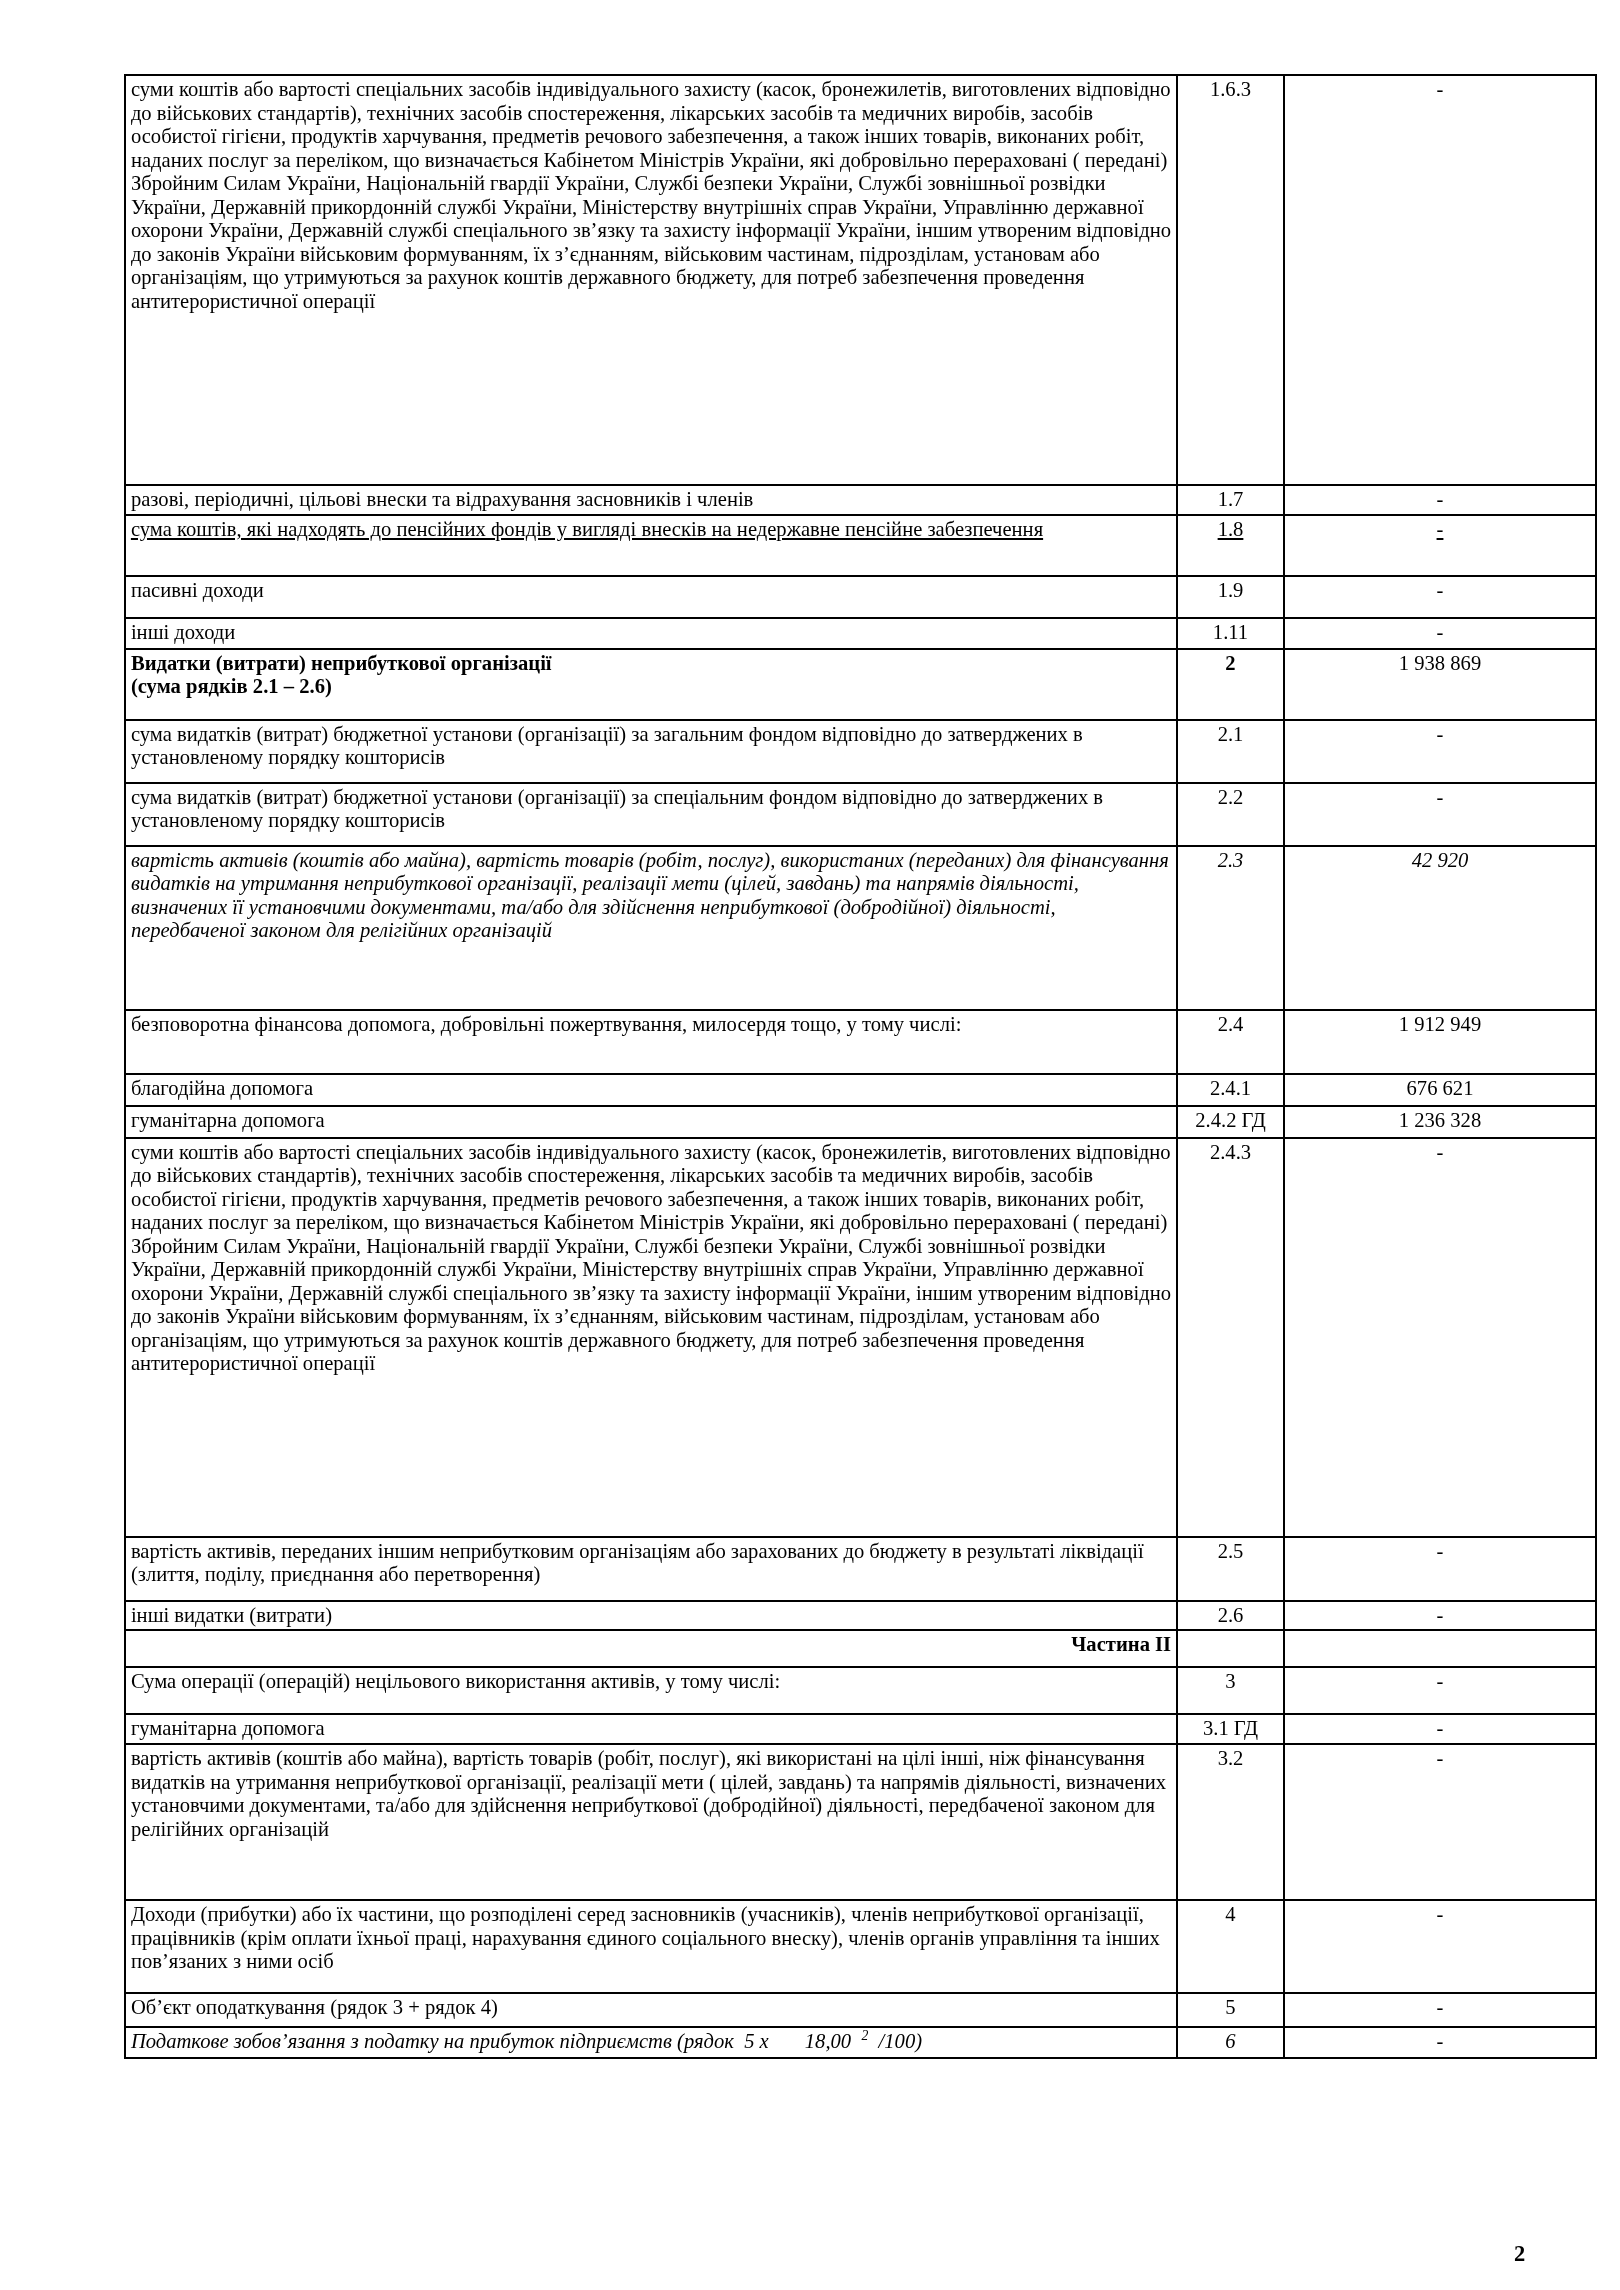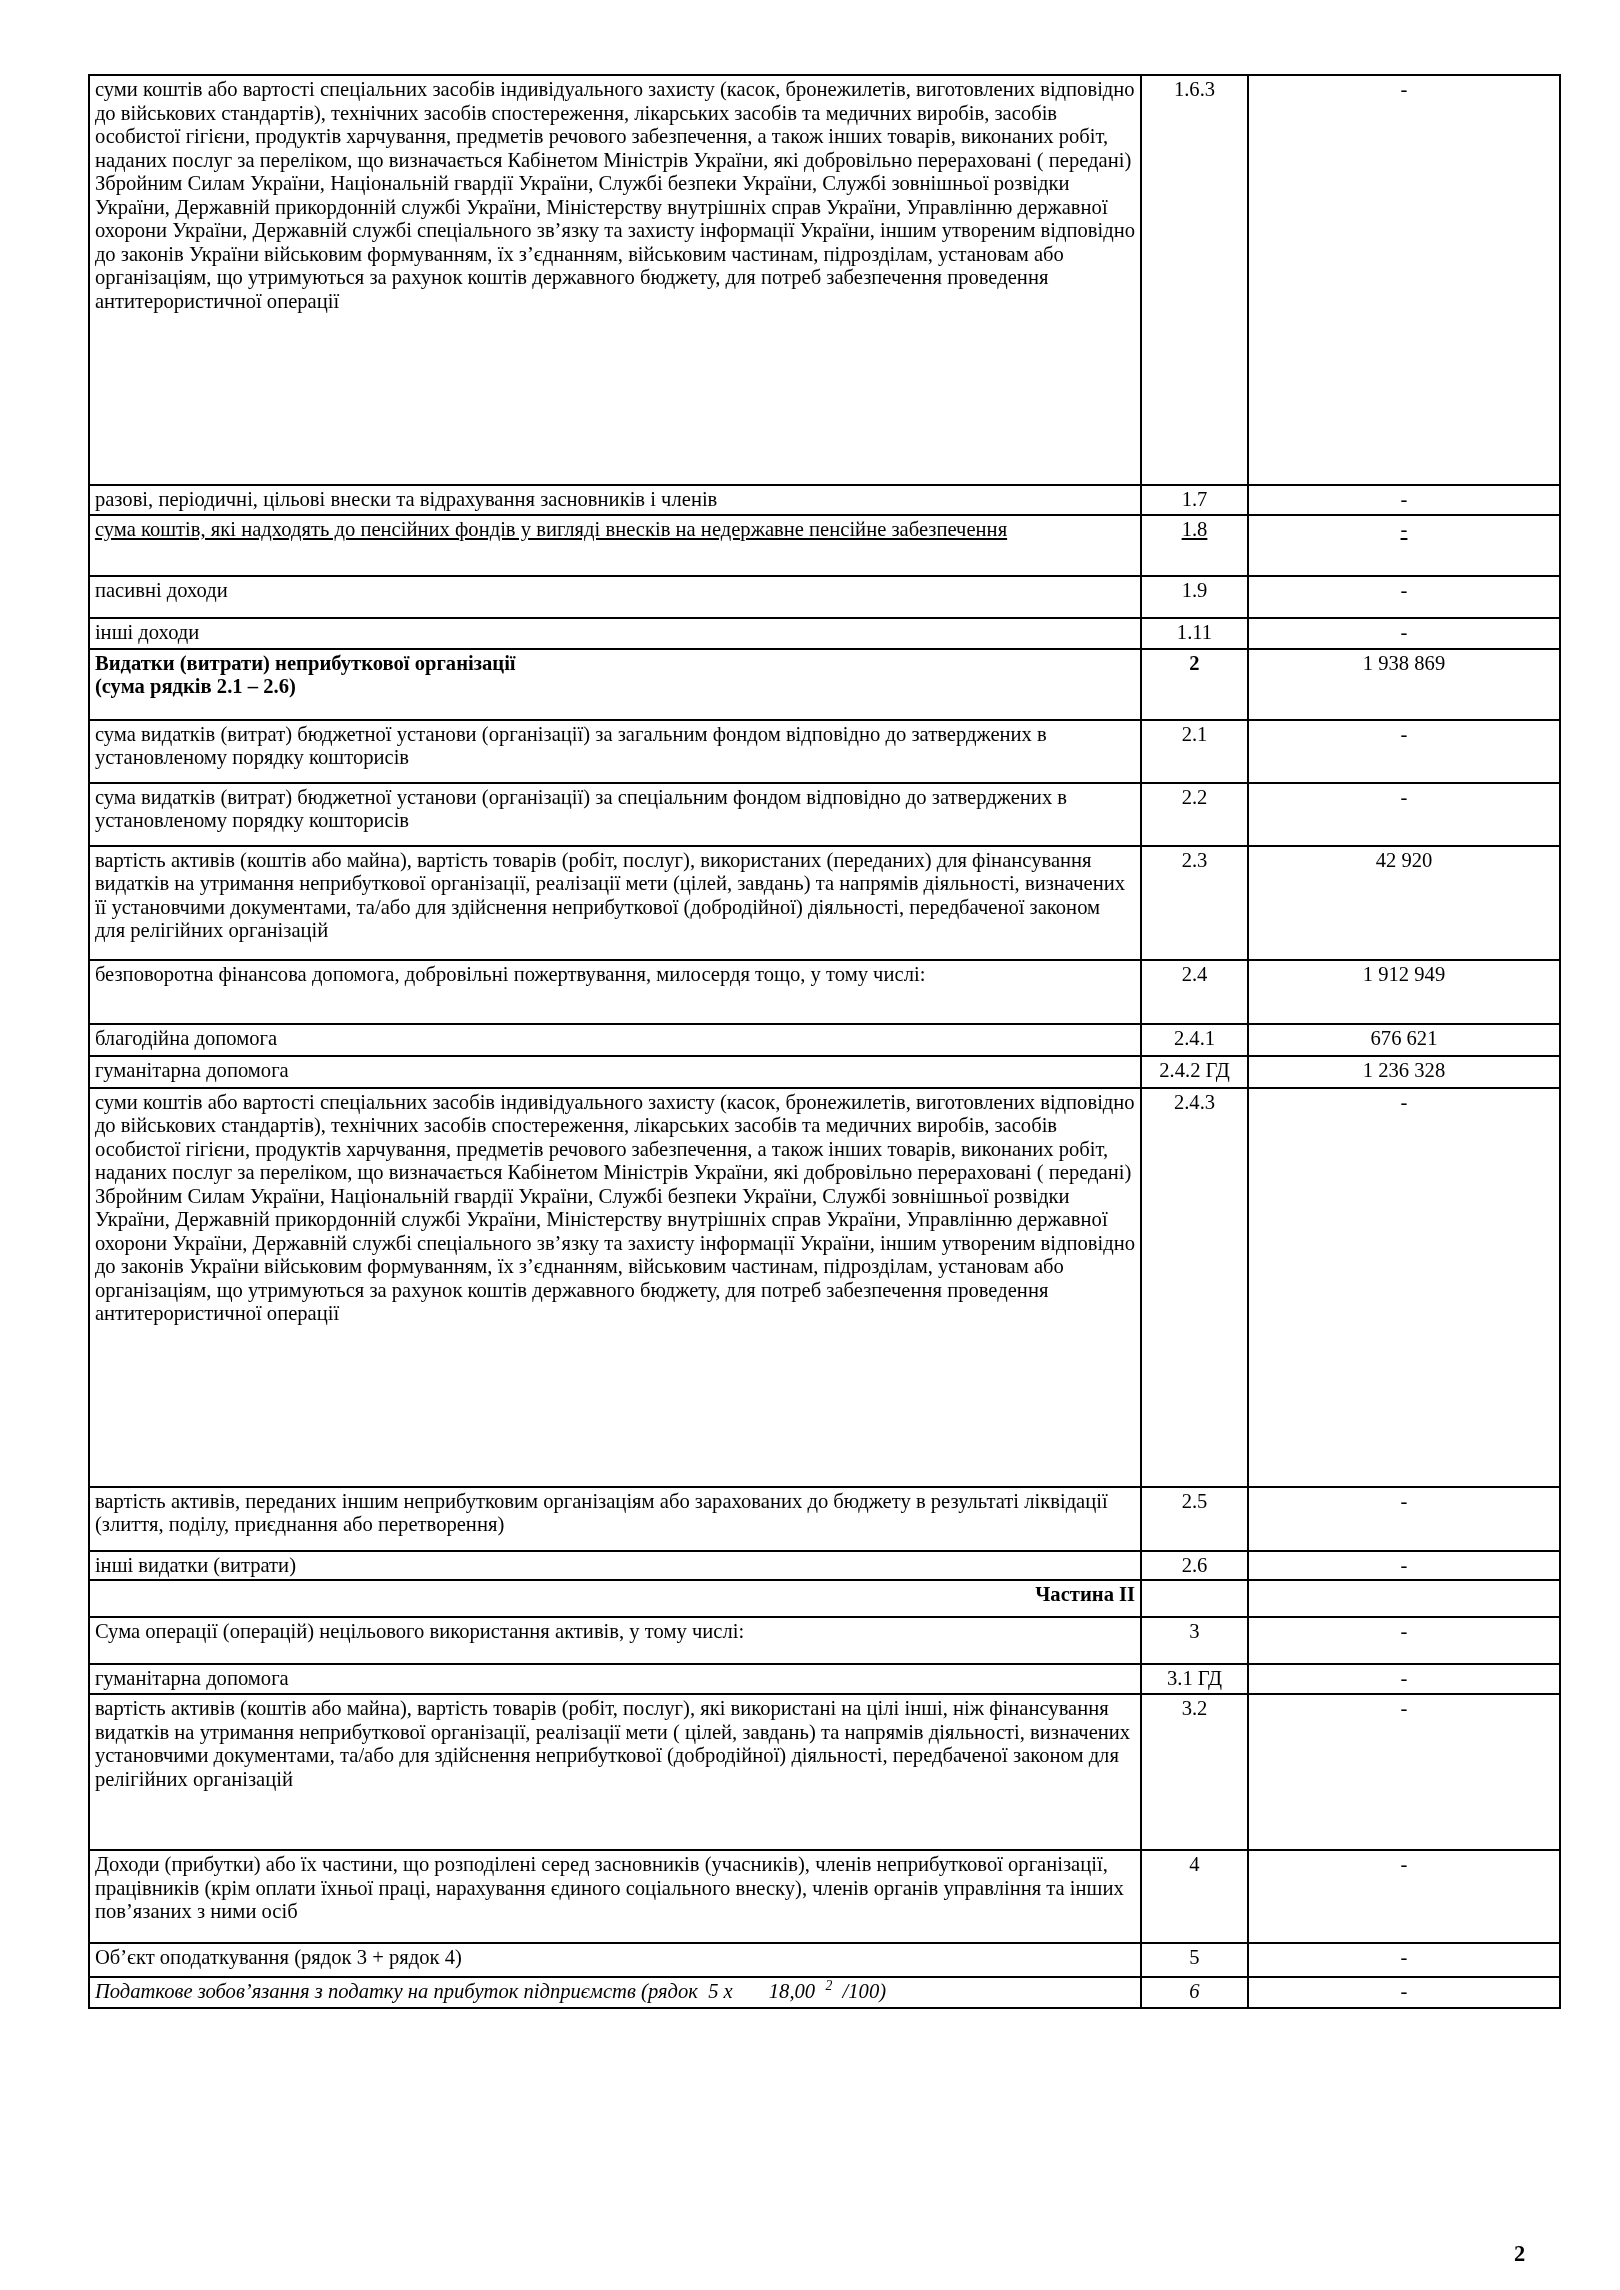--- a/index.html
+++ b/index.html
@@ -10,20 +10,21 @@
   body {
     width: 1620px;
     height: 2291px;
     position: relative;
     color: #000;
     font-family: "Liberation Serif", "DejaVu Serif", serif;
   }
   .sheet {
     position: absolute;
     inset: 0;
+    padding-left: 36px;
   }
   table.report {
     border-collapse: collapse;
     table-layout: fixed;
     width: 1470px;
     margin: 74px 0 0 88px;
     border: 2.9px solid #000;
   }
   table.report td {
     border: 2px solid #000;
@@ -110,21 +111,21 @@
         <tr style="height: 63px; margin-left: 24px;">
           <td class="desc">сума видатків (витрат) бюджетної установи (організації) за загальним фондом відповідно до затверджених в установленому порядку кошторисів</td>
           <td class="code">2.1</td>
           <td class="value">-</td>
         </tr>
         <tr style="height: 63px;">
           <td class="desc">сума видатків (витрат) бюджетної установи (організації) за спеціальним фондом відповідно до затверджених в установленому порядку кошторисів</td>
           <td class="code">2.2</td>
           <td class="value">-</td>
         </tr>
-        <tr style="height: 114px;">
+        <tr style="height: 164px; font-style: italic;">
           <td class="desc">вартість активів (коштів або майна), вартість товарів (робіт, послуг), використаних (переданих) для фінансування видатків на утримання неприбуткової організації, реалізації мети (цілей, завдань) та напрямів діяльності, визначених її установчими документами, та/або для здійснення неприбуткової (добродійної) діяльності, передбаченої законом для релігійних організацій</td>
           <td class="code">2.3</td>
           <td class="value">42 920</td>
         </tr>
         <tr style="height: 64px;">
           <td class="desc">безповоротна фінансова допомога, добровільні пожертвування, милосердя тощо, у тому числі:</td>
           <td class="code">2.4</td>
           <td class="value">1 912 949</td>
         </tr>
         <tr style="height: 32px;">

